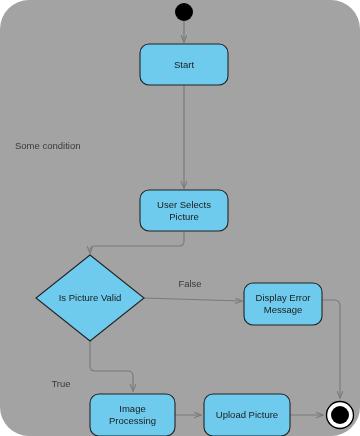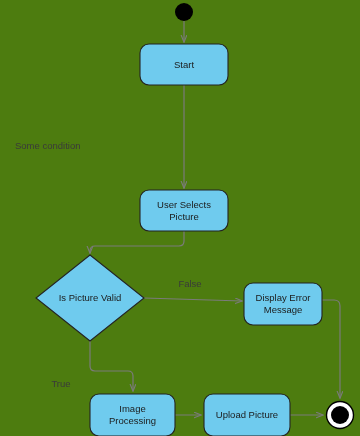--- a/index.html
+++ b/index.html
@@ -7,22 +7,23 @@
     padding: 0;
     background: #ffffff;
   }
   body {
     font-family: "Liberation Sans", sans-serif;
   }
   #canvas {
     position: relative;
     width: 360px;
     height: 436px;
-    background: #4d7c0f;
+    background: #a3a3a3;
     overflow: hidden;
+    border-radius: 29px;
   }
   #diagram-svg {
     position: absolute;
     top: 0;
     left: 0;
     width: 360px;
     height: 436px;
   }
   .node-label {
     font-family: "Liberation Sans", sans-serif;

